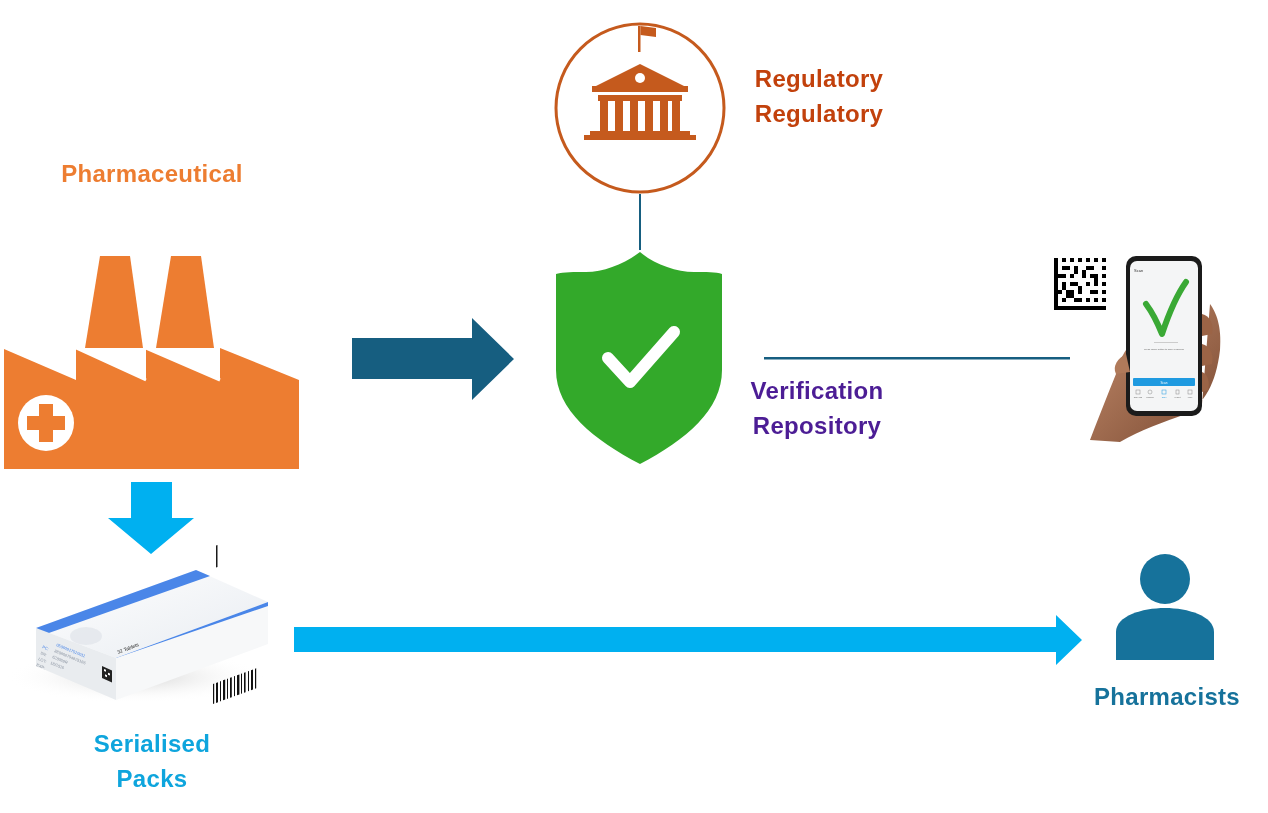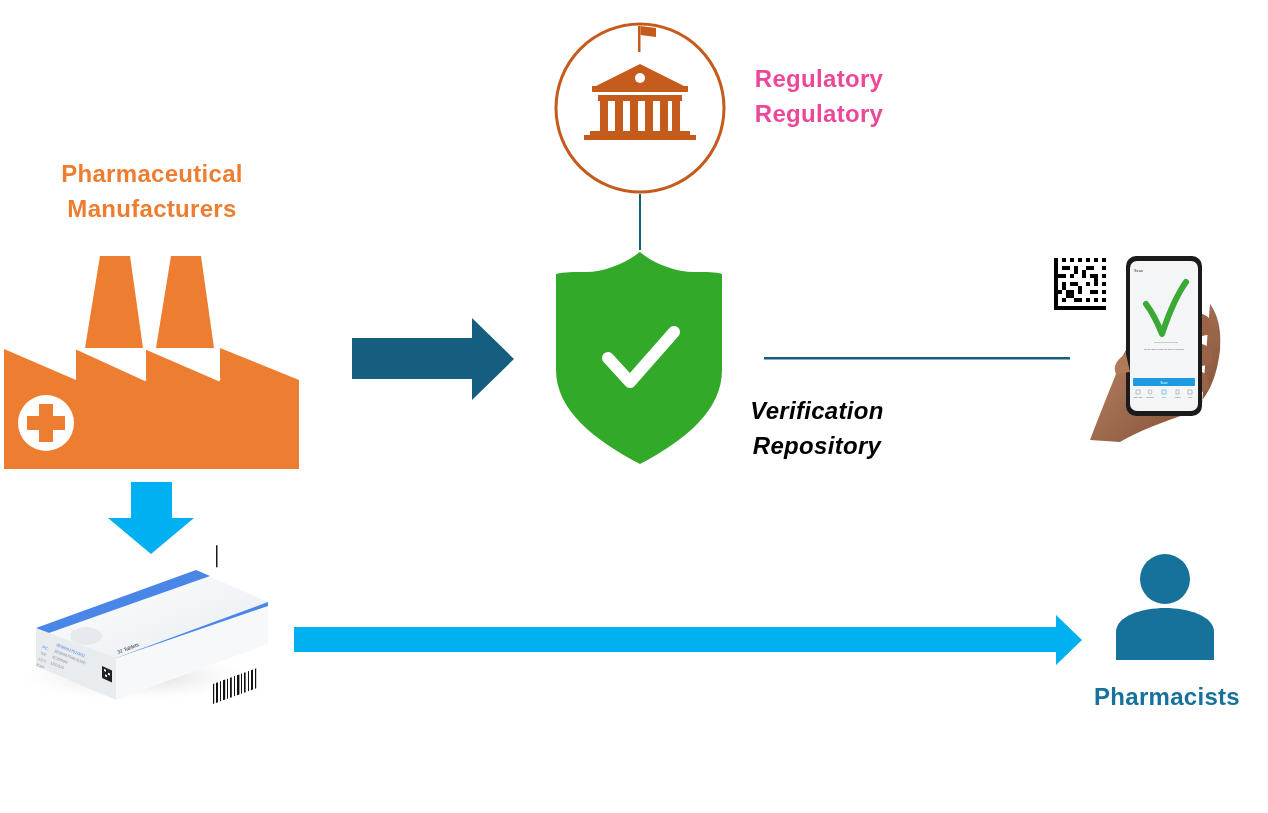--- a/index.html
+++ b/index.html
@@ -1,31 +1,30 @@
 <!DOCTYPE html>
 <html><head>
   <meta charset="utf-8">
   <style>
     html, body { margin: 0; padding: 0; background: #ffffff; }
     body { width: 1268px; height: 813px; position: relative; overflow: hidden; font-family: "Liberation Sans", sans-serif; }
     .label { position: absolute; font-family: "Liberation Sans", sans-serif; font-weight: bold; font-size: 24px; line-height: 35px; text-align: center; letter-spacing: 0.3px; }
     .label span { display: block; }
     #lbl-pharma { left: 30px; top: 156px; width: 244px; color: #ed7d31; }
-    #lbl-regulatory { left: 730px; top: 61px; width: 178px; color: #ec4899; }
-    #lbl-verification { left: 720px; top: 393px; width: 194px; color: #000000; font-style: italic; }
+    #lbl-regulatory { left: 730px; top: 61px; width: 178px; color: #c2410c; }
+    #lbl-verification { left: 720px; top: 373px; width: 194px; color: #4c1d95; }
     #lbl-serialised { left: 60px; top: 726px; width: 184px; color: #0ea5dd; }
     #lbl-pharmacists { left: 1070px; top: 679px; width: 194px; color: #16729b; }
     svg { position: absolute; overflow: visible; }
   </style>
 </head>
 <body>
 
 <div class="label" id="lbl-pharma">
   <span>Pharmaceutical</span>
-  <span>Manufacturers</span>
 </div>
 
 <svg style="left:0;top:250px" width="305" height="222" viewBox="0 250 305 222">
   <polygon fill="#ed7d31" points="100,256 130,256 143,348 85,348"></polygon>
   <polygon fill="#ed7d31" points="171,256 201,256 214,348 156,348"></polygon>
   <polygon fill="#ed7d31" points="4,349 76,380 76,348 146,380 146,348 220,380 220,348 299,380 299,469 4,469"></polygon>
   <polyline fill="none" stroke="#ffffff" stroke-width="3" points="76,348 146,380"></polyline>
   <polyline fill="none" stroke="#ffffff" stroke-width="3" points="146,348 220,380"></polyline>
   <circle cx="46" cy="423" r="28" fill="#ffffff"></circle>
   <rect x="39" y="404" width="14" height="38" fill="#ed7d31"></rect>
@@ -85,20 +84,22 @@
     <text x="34" y="92" transform="rotate(22 34 92)" fill="#8a93a0">SN:</text>
     <text x="48" y="90" transform="rotate(22 48 90)" fill="#8a93a0">889868794825186</text>
     <text x="32" y="98" transform="rotate(22 32 98)" fill="#8a93a0">LOT:</text>
     <text x="46" y="96" transform="rotate(22 46 96)" fill="#8a93a0">628059R</text>
     <text x="30" y="104" transform="rotate(22 30 104)" fill="#8a93a0">EXP:</text>
     <text x="44" y="102" transform="rotate(22 44 102)" fill="#8a93a0">18/2026</text>
   </g>
 </svg>
 
 <div class="label" id="lbl-serialised">
+  <span>Serialised</span>
+  <span>Packs</span>
 </div>
 
 <svg style="left:294px;top:614px" width="788" height="52" viewBox="0 0 788 52">
   <polygon fill="#00b0f0" points="0,13 762,13 762,1 788,26 762,51 762,38 0,38"></polygon>
 </svg>
 
 <svg style="left:1112px;top:552px" width="106" height="108" viewBox="0 0 106 108">
   <circle cx="53" cy="27" r="25" fill="#16729b"></circle>
   <path d="M4,108 L4,80 C4,64 30,56 53,56 C76,56 102,64 102,80 L102,108 Z" fill="#16729b"></path>
 </svg>

